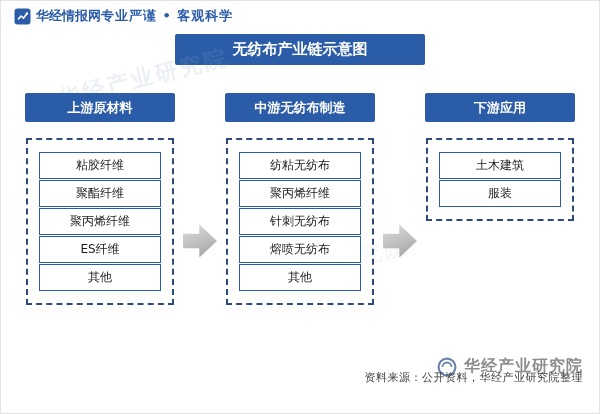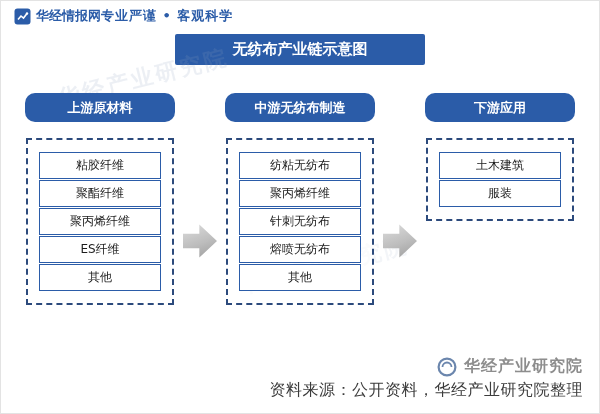--- a/index.html
+++ b/index.html
@@ -31,21 +31,21 @@
   .wm1 { top: 62px; left: 55px; opacity: 0.16; }
   .wm2 { top: 250px; left: 235px; opacity: 0.10; }
   .diagram {
     position: absolute; top: 92px; left: 0; right: 0;
     display: flex; justify-content: center; align-items: flex-start;
   }
   .column { width: 162px; display: flex; flex-direction: column; align-items: center; }
   .col-header {
     width: 150px; height: 29px; line-height: 29px;
     background: #2b5ca8; color: #ffffff; text-align: center;
-    font-size: 13px; font-weight: bold; border-radius: 10px;
+    font-size: 13px; font-weight: bold; border-radius: 2px;
   }
   .items {
     margin-top: 16px; width: 148px;
     border: 2px dashed #2c4a7c;
     padding: 12px 11px;
     display: flex; flex-direction: column; gap: 1px;
     background: rgba(255,255,255,0.55);
   }
   .item {
     height: 27px; line-height: 25px;
@@ -57,22 +57,22 @@
     width: 34px; height: 36px; margin: 130px 2px 0 2px;
     background: linear-gradient(160deg, #dedede 0%, #bdbdbd 55%, #9a9a9a 100%);
     clip-path: polygon(0 30%, 48% 30%, 48% 4%, 100% 50%, 48% 96%, 48% 70%, 0 70%);
   }
   .watermark-line {
     position: absolute; right: 16px; bottom: 36px;
     display: flex; align-items: center; gap: 7px;
     color: #8d8d8d; font-size: 16px; font-weight: bold; letter-spacing: 1px;
   }
   .source {
-    position: absolute; right: 16px; bottom: 12px;
-    font-size: 16px; color: #3c3c3c; letter-spacing: 0.5px; margin-left: 37px;
+    position: absolute; right: 16px; bottom: 28px;
+    font-size: 11px; color: #3c3c3c; letter-spacing: 0.5px; margin-left: 37px;
   }
 </style>
 </head>
 <body>
 
 <header class="top-bar">
   <div class="brand">
     <svg width="17" height="17" viewBox="0 0 17 17">
       <rect x="0.5" y="0.5" width="16" height="16" rx="3" fill="#2b5ca8"></rect>
       <path d="M4 11.5l3-3.5 2.5 2 3.5-4.5" stroke="#ffffff" stroke-width="1.6" fill="none"></path>

